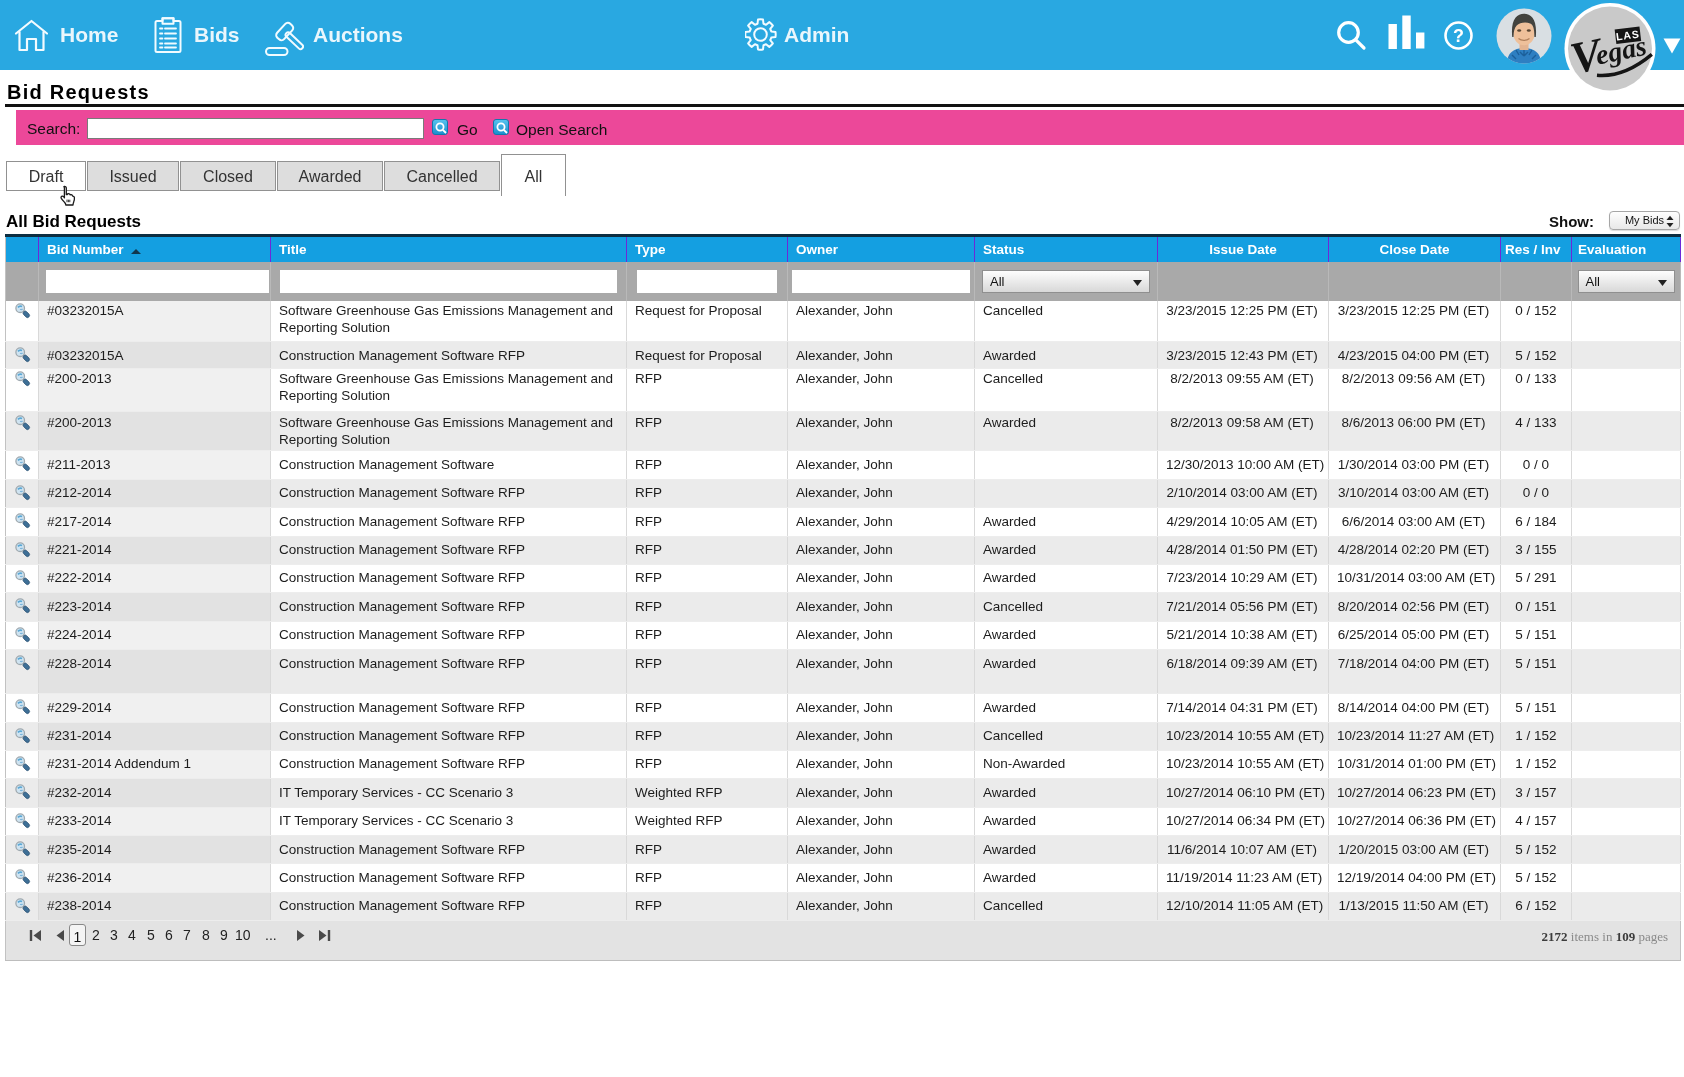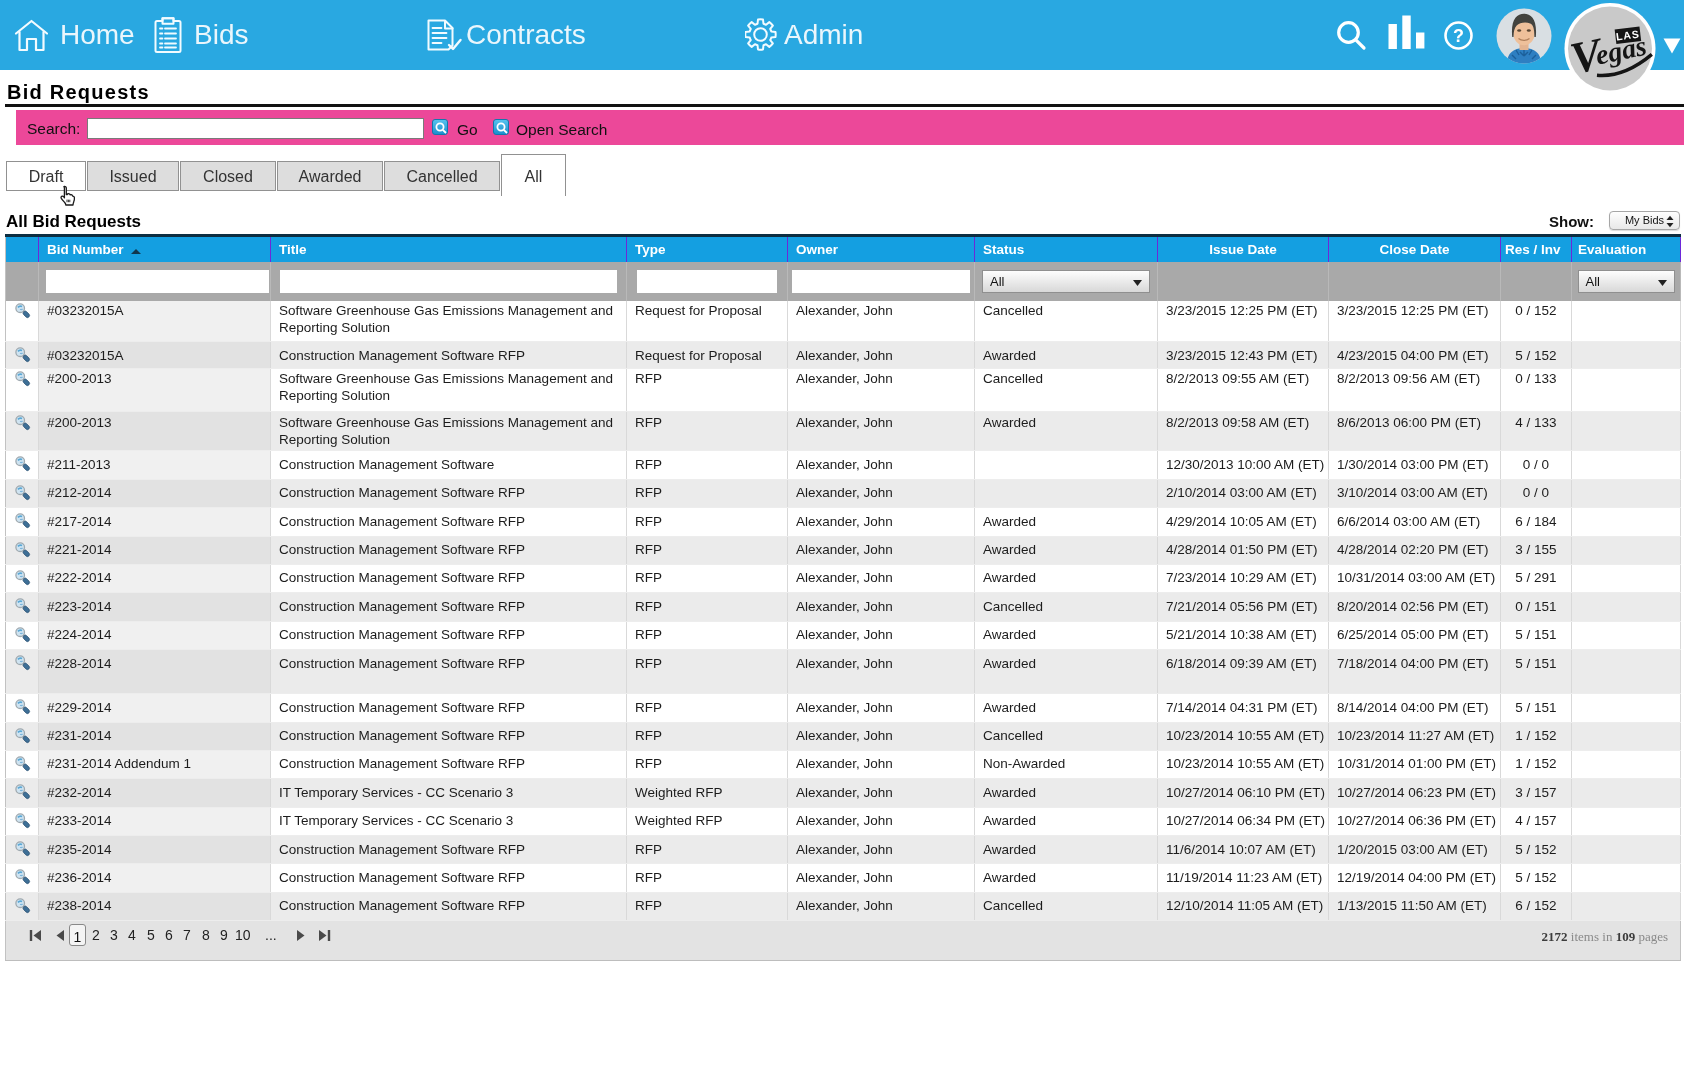--- a/index.html
+++ b/index.html
@@ -1,20 +1,20 @@
 <!DOCTYPE html>
 <html><head>
 <meta charset="utf-8">
 <style>
 * { margin:0; padding:0; box-sizing:border-box; }
 html,body { width:1684px; height:1077px; background:#fff; font-family:"Liberation Sans", sans-serif; overflow:hidden; }
 .topbar { position:absolute; left:0; top:0; width:1684px; height:70px; background:#29a8e1; }
 .navitem { position:absolute; top:0; height:70px; display:flex; align-items:center; color:#fff; }
 .navitem svg { display:block; }
-.navlbl { color:#eaf6fc; font-size:28px; font-weight:400; letter-spacing:0px; }
+.navlbl { color:#eaf6fc; font-size:21px; font-weight:700; letter-spacing:0px; }
 
 .h1 { position:absolute; left:7px; top:81px; font-size:20px; font-weight:bold; color:#000; letter-spacing:1.25px; }
 .h1line { position:absolute; left:5px; top:104px; width:1679px; height:3px; background:#111; }
 
 .sbar { position:absolute; left:16px; top:110px; width:1676px; height:35px; background:#ec4899; }
 .slabel { position:absolute; left:11px; top:10px; font-size:15.5px; color:#111; }
 .sinput { position:absolute; left:71px; top:8px; width:337px; height:21px; background:#fff; border:1px solid #7a7a7a; }
 .bicon { position:absolute; top:9px; width:16px; height:16px; border-radius:3px;
   background:linear-gradient(#56c2ee,#1b90cf); border:1px solid #1178ad; }
 .bicon svg { position:absolute; left:1px; top:1px; }
@@ -41,21 +41,21 @@
 .finput { display:block; margin:0 auto; background:#fff; border:none; height:23px; }
 .fsel { display:block; position:relative; margin:0 auto; background:linear-gradient(#fdfdfd,#d8d8d8); border:1px solid #8f8f8f; height:23px; font-size:13px; color:#111; padding:3px 0 0 7px; }
 tbody td { font-size:13.5px; color:#1c1c1c; vertical-align:top; padding:4.5px 0 0 8px; border-right:1px solid #d9d9d9;
   border-bottom:1px solid #ededed; line-height:17px; overflow:hidden; white-space:nowrap; }
 tbody td.wrap { white-space:normal; }
 tbody tr.alt td { background:#ebebeb; }
 tbody tr.tall td { padding-top:1.5px; }
 tbody tr.tall td.ic { padding-top:2.5px; }
 tbody td.bidcol { background:#f0f0f0; }
 tbody tr.alt td.bidcol { background:#e2e2e2; }
-tbody td.r { text-align:left; padding-right:10px; }
+tbody td.r { text-align:center; padding-right:10px; }
 tbody td.c { text-align:center; padding-left:0; }
 tbody td.ic { padding:5px 0 0 9px; }
 
 tfoot td { background:#e3e3e3; border-top:1px solid #b3b3b3; height:37px; padding:0; }
 .pager { position:relative; height:39px; font-size:14px; color:#333; }
 .pgnum { position:absolute; top:6px; font-size:14px; color:#222; }
 .pg1 { position:absolute; left:63px; top:3px; width:17px; height:22px; border:1px solid #888; border-radius:3px; background:#f4f4f4; text-align:center; line-height:24px; font-size:14px; color:#111; }
 .itemsinfo { position:absolute; right:12px; top:8px; font-size:13px; color:#8a8a8a;font-family:Liberation Serif, serif; }
 .itemsinfo b { color:#3c3c3c; }
 </style>
@@ -77,33 +77,27 @@
       <g stroke-width="1.8">
       <path d="M6 11.5 h2.4 M11 11.5 h11"></path>
       <path d="M6 16.5 h2.4 M11 16.5 h11"></path>
       <path d="M6 21.5 h2.4 M11 21.5 h11"></path>
       <path d="M6 26.5 h2.4 M11 26.5 h11"></path>
       <path d="M6 30.5 h2.4 M11 30.5 h11"></path>
       </g>
     </svg>
     <span class="navlbl" style="margin-left:12px;">Bids</span>
   </div>
-  <div class="navitem" style="left:427px;">
-    <svg width="36" height="34" viewBox="0 0 36 34" fill="none" stroke="#f2fbff" stroke-width="2" stroke-linejoin="round" stroke-linecap="round">
-      <path d="M1.5 3.5 L1.5 30.5 L21.5 30.5 L25.5 26.5 L25.5 9 L18 1.5 L1.5 1.5 Z" transform="translate(0,1)"></path>
-      <path d="M18 2.5 L18 9.5 L25.5 9.5" transform="translate(0,1)"></path>
-      <g stroke-width="1.8">
-          <path d="M5.5 10 h9"></path>
-          <path d="M5.5 15 h14"></path>
-          <path d="M5.5 20 h14"></path>
-          <path d="M5.5 25 h9"></path>
-        </g>
-      <path d="M22 27 L26 31 L33.5 22" stroke-width="2.4"></path>
+  <div class="navitem" style="left:264px;">
+    <svg width="40" height="41" viewBox="0 0 40 41" fill="none" stroke="#f2fbff" stroke-width="2" stroke-linejoin="round" stroke-linecap="round">
+      <rect x="-4.75" y="-9.5" width="9.5" height="19" rx="3.5" transform="translate(20.7,16.55) rotate(43)"></rect>
+      <rect x="-2.5" y="-11" width="5" height="22" rx="2.5" transform="translate(30.3,25.7) rotate(-46.6)"></rect>
+      <rect x="2" y="33" width="21.5" height="7" rx="3.5"></rect>
     </svg>
-    <span class="navlbl" style="margin-left:3px;">Contracts</span>
+    <span class="navlbl" style="margin-left:9px;">Auctions</span>
   </div>
   <div class="navitem" style="left:745px;">
     <svg width="32" height="34" viewBox="0 0 32 34" fill="none" stroke="#f2fbff" stroke-width="2" stroke-linejoin="round">
       <path d="M 30.49 14.00 A 15.20 15.20 0 0 1 30.49 19.00 L 26.30 19.46 A 11.20 11.20 0 0 1 25.23 22.05 L 27.87 25.34 A 15.20 15.20 0 0 1 24.34 28.87 L 21.05 26.23 A 11.20 11.20 0 0 1 18.46 27.30 L 18.00 31.49 A 15.20 15.20 0 0 1 13.00 31.49 L 12.54 27.30 A 11.20 11.20 0 0 1 9.95 26.23 L 6.66 28.87 A 15.20 15.20 0 0 1 3.13 25.34 L 5.77 22.05 A 11.20 11.20 0 0 1 4.70 19.46 L 0.51 19.00 A 15.20 15.20 0 0 1 0.51 14.00 L 4.70 13.54 A 11.20 11.20 0 0 1 5.77 10.95 L 3.13 7.66 A 15.20 15.20 0 0 1 6.66 4.13 L 9.95 6.77 A 11.20 11.20 0 0 1 12.54 5.70 L 13.00 1.51 A 15.20 15.20 0 0 1 18.00 1.51 L 18.46 5.70 A 11.20 11.20 0 0 1 21.05 6.77 L 24.34 4.13 A 15.20 15.20 0 0 1 27.87 7.66 L 25.23 10.95 A 11.20 11.20 0 0 1 26.30 13.54 Z"></path>
       <circle cx="15.5" cy="16.5" r="6.3"></circle>
     </svg>
     <span class="navlbl" style="margin-left:7px;">Admin</span>
   </div>
   <svg style="position:absolute; left:1336px; top:20px;" width="31" height="31" viewBox="0 0 31 31" fill="none" stroke="#fff" stroke-width="3.2" stroke-linecap="round">
     <circle cx="12.5" cy="12.5" r="9.8"></circle>

